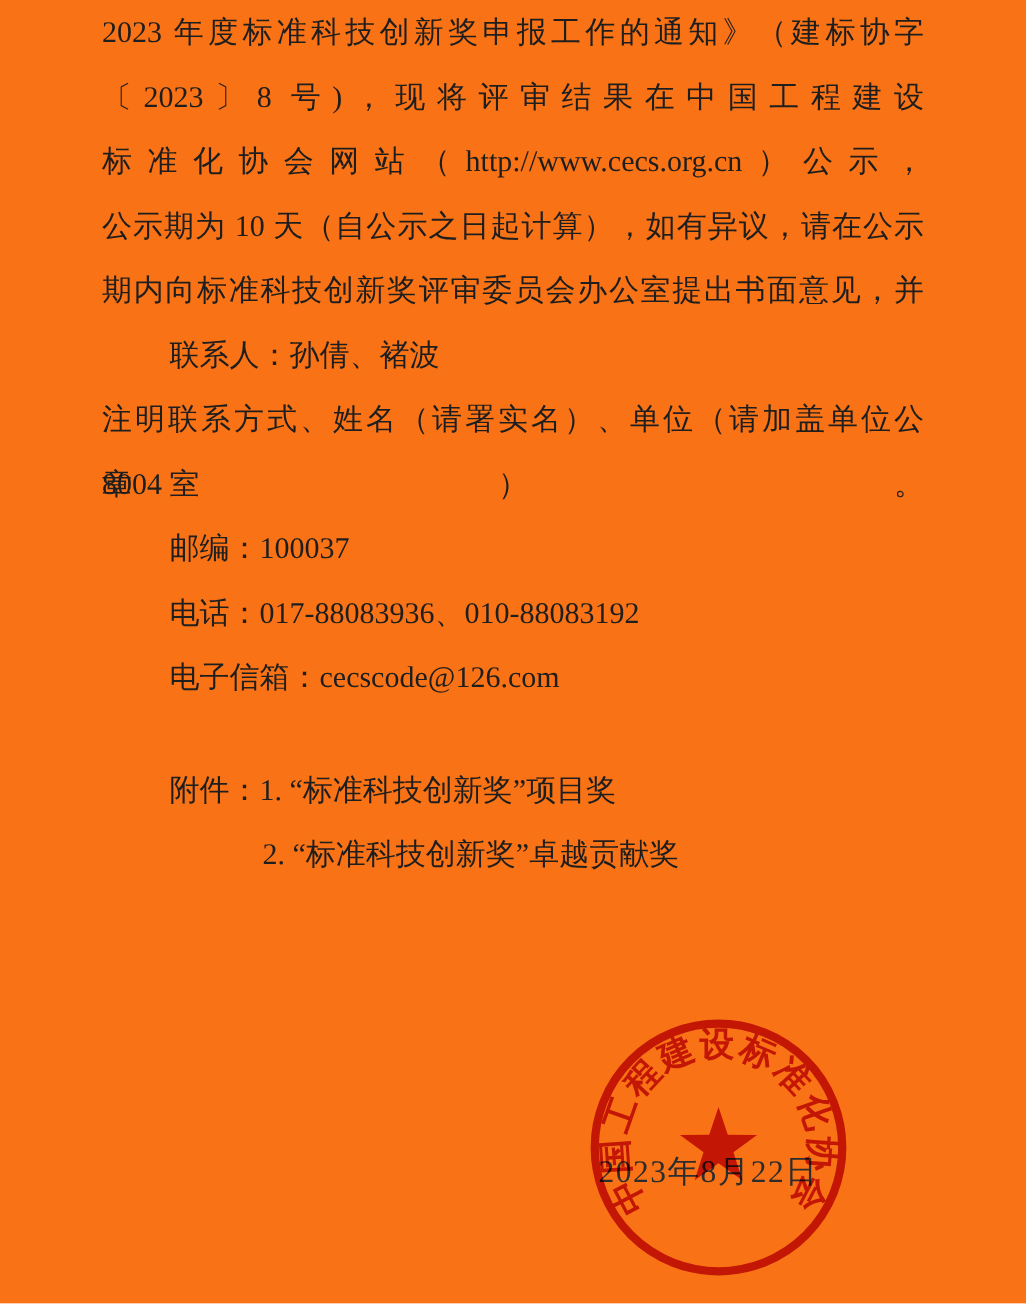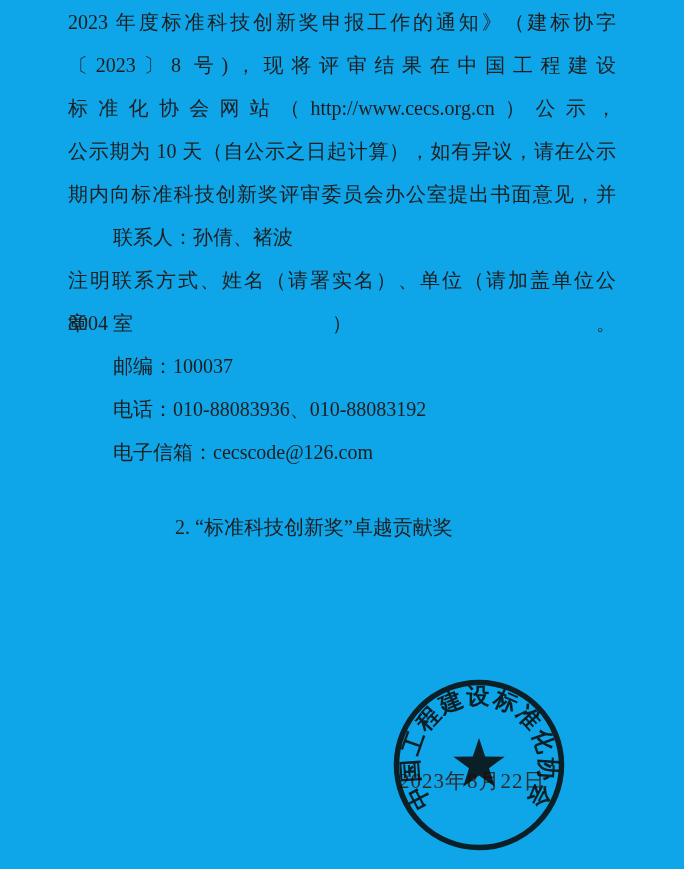--- a/index.html
+++ b/index.html
@@ -4,21 +4,21 @@
 <style>
   html, body {
     margin: 0;
     padding: 0;
     background: #ffffff;
   }
   .page {
     position: relative;
     width: 684px;
     height: 869px;
-    background: #0ea5e9;
+    background: #f97316;
     overflow: hidden;
     font-family: "Liberation Serif", "DejaVu Serif", serif;
     color: #1e1e1e;
   }
   .textblock {
     position: absolute;
     left: 68px;
     top: 1px;
     width: 548px;
     font-size: 20px;
@@ -73,24 +73,25 @@
     <div class="line j">2023 年度标准科技创新奖申报工作的通知》（建标协字</div>
     <div class="line j">〔2023〕8 号)，现将评审结果在中国工程建设</div>
     <div class="line j">标准化协会网站（http://www.cecs.org.cn）公示，</div>
     <div class="line j">公示期为 10 天（自公示之日起计算），如有异议，请在公示</div>
     <div class="line j">期内向标准科技创新奖评审委员会办公室提出书面意见，并</div>
     <div class="line ind2">联系人：孙倩、褚波</div>
 
     <div class="line j">注明联系方式、姓名（请署实名）、单位（请加盖单位公章）。</div>
     <div class="line">8004 室</div>
     <div class="line ind2">邮编：100037</div>
-    <div class="line ind2">电话：010-88083936、010-88083192</div>
+    <div class="line ind2">电话：017-88083936、010-88083192</div>
     <div class="line ind2">电子信箱：cecscode@126.com</div>
 
     <div class="attach-block">
+      <div class="line ind2">附件：1. “标准科技创新奖”项目奖</div>
       <div class="line indnum">2. “标准科技创新奖”卓越贡献奖</div>
     </div>
   </div>
 
   <div class="date-line">2023年8月22日</div>
 
   <div class="seal">
     <svg viewBox="0 0 176 176">
       <circle cx="88" cy="88" r="82.5" fill="none" stroke="#c5231d" stroke-width="5.5"></circle>
       <polygon fill="#c5231d" points="88,61 94.2,79.5 113.7,79.7 98,91.2 103.9,109.8 88,98.5 72.1,109.8 78,91.2 62.3,79.7 81.8,79.5"></polygon>

